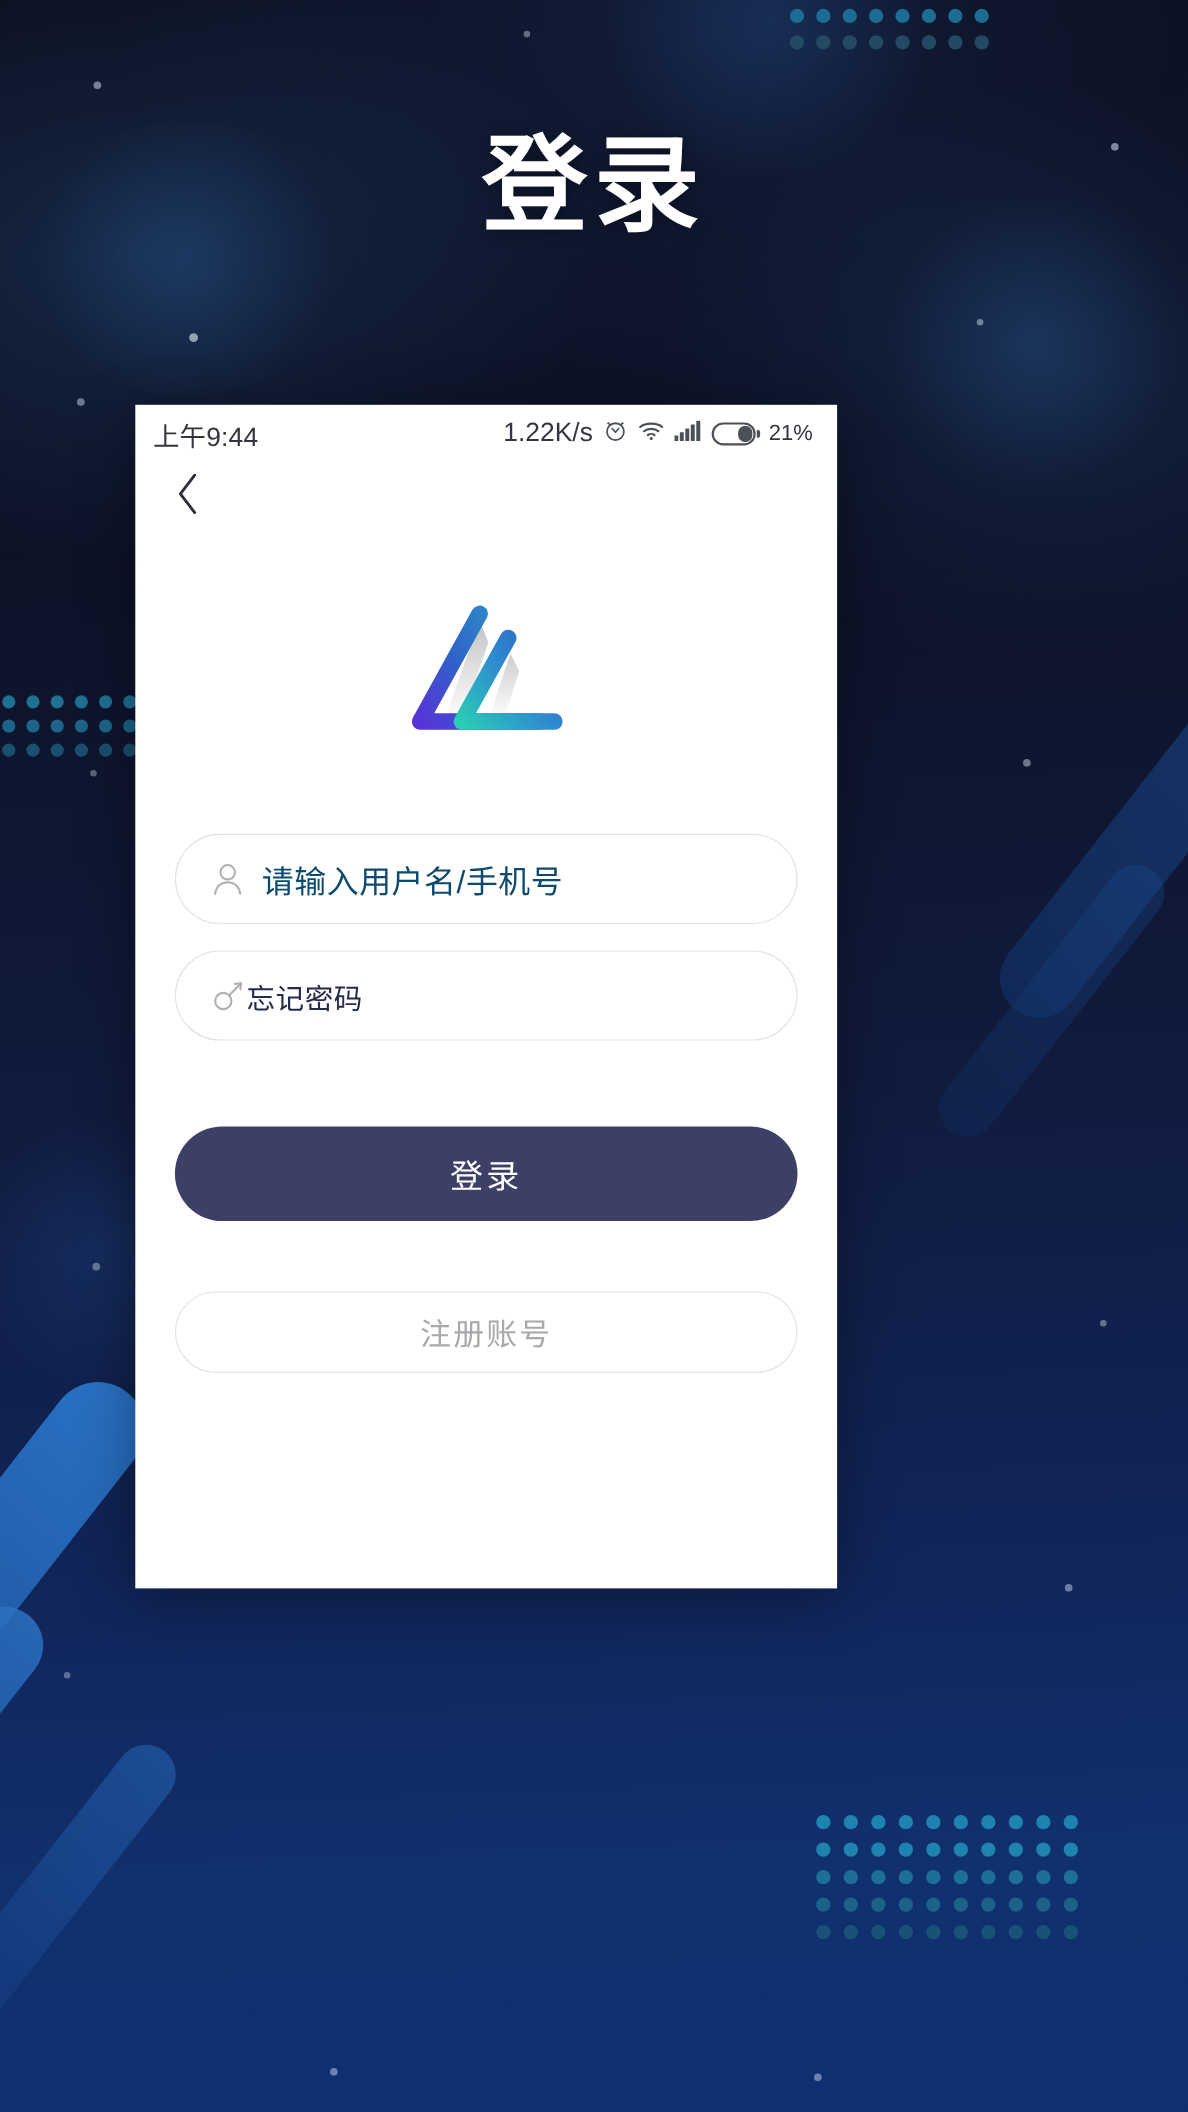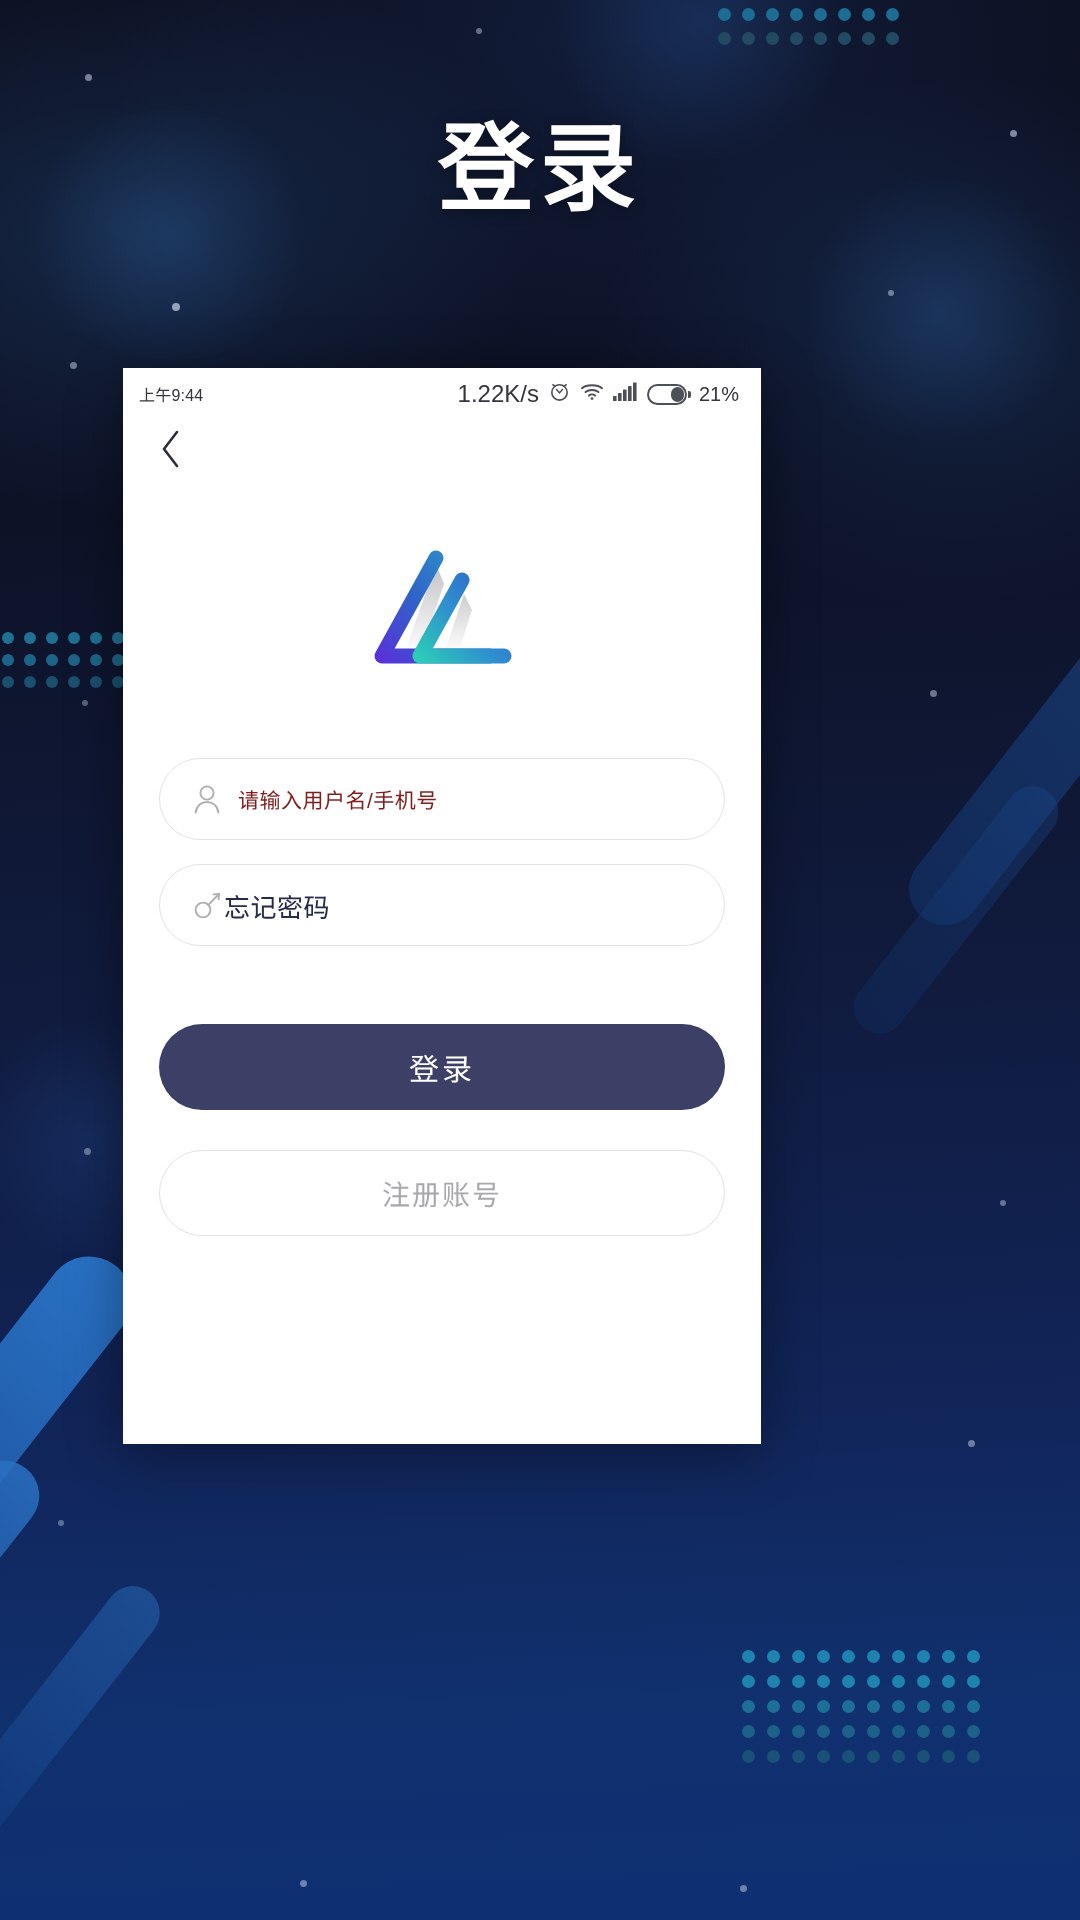--- a/index.html
+++ b/index.html
@@ -61,21 +61,21 @@
     box-shadow:0 10px 50px rgba(0,0,0,.38);
   }
 
   
   #statusbar{
     height:52px; width:100%;
     display:flex; align-items:center;
     padding:0 22px 0 16px;
     font-size:20px; color:#3a3d44;
   }
-  #clockText{ font-size:16px; color:#33363d; letter-spacing:.2px; }
+  #clockText{ font-size:24px; color:#33363d; letter-spacing:.2px; }
   #sbRight{ margin-left:auto; display:flex; align-items:center; gap:9px; }
   #netSpeed{ font-size:24px; color:#33363d; }
   .sbicon{ display:block; }
   #battPct{ font-size:20px; color:#33363d; margin-left:3px; }
 
   .batt{ position:relative; width:40px; height:21px; }
   .batt .shell{
     position:absolute; inset:0; border:2px solid #4c5057; border-radius:11px;
   }
   .batt .fill{
@@ -112,21 +112,21 @@
     border:1px solid #e2e2e4;
     border-radius:41px;
     display:flex; align-items:center;
     padding:0 30px;
     background:#fff;
   }
   .field + .field{ margin-top:24px; }
   .fieldIcon{ width:34px; height:34px; flex:0 0 34px; display:flex; align-items:center; justify-content:center; }
   .fieldText{
     margin-left:14px;
-    font-size:21px; color:#7f1d1d; letter-spacing:.5px;
+    font-size:29px; color:#0c4a6e; letter-spacing:.5px;
     flex:1 1 auto;
   }
   #forgotLink{
     font-size:26px; color:#262b4d; letter-spacing:.5px; white-space:nowrap;
     cursor:pointer;
   }
 
   #loginBtn{
     margin-top:78px;
     height:86px; width:100%;
@@ -136,22 +136,22 @@
     font-family:inherit;
     cursor:pointer;
   }
 
   #orText{
     margin-top:42px; text-align:center;
     font-size:26px; color:#8e8e92;
   }
 
   #registerBtn{
-    margin-top:40px;
-    height:86px; width:100%;
+    margin-top:64px;
+    height:74px; width:100%;
     background:#ffffff;
     border:1px solid #e2e2e4; border-radius:43px;
     color:#a9a9ad; font-size:28px; letter-spacing:2px;
     font-family:inherit;
     cursor:pointer;
   }
 </style>
 </head>
 <body>
 

